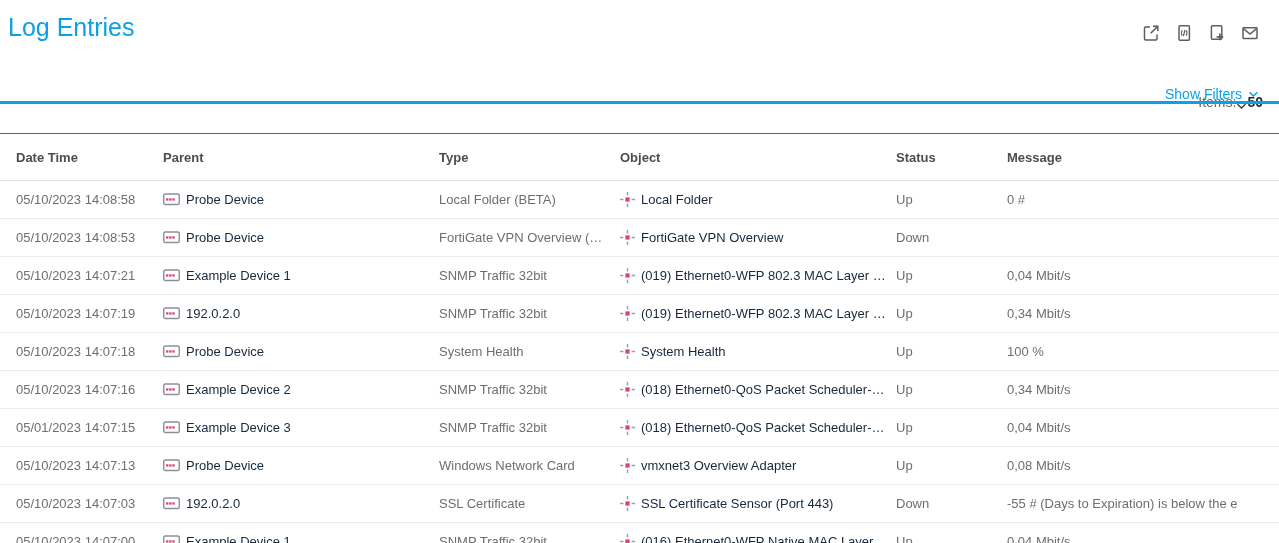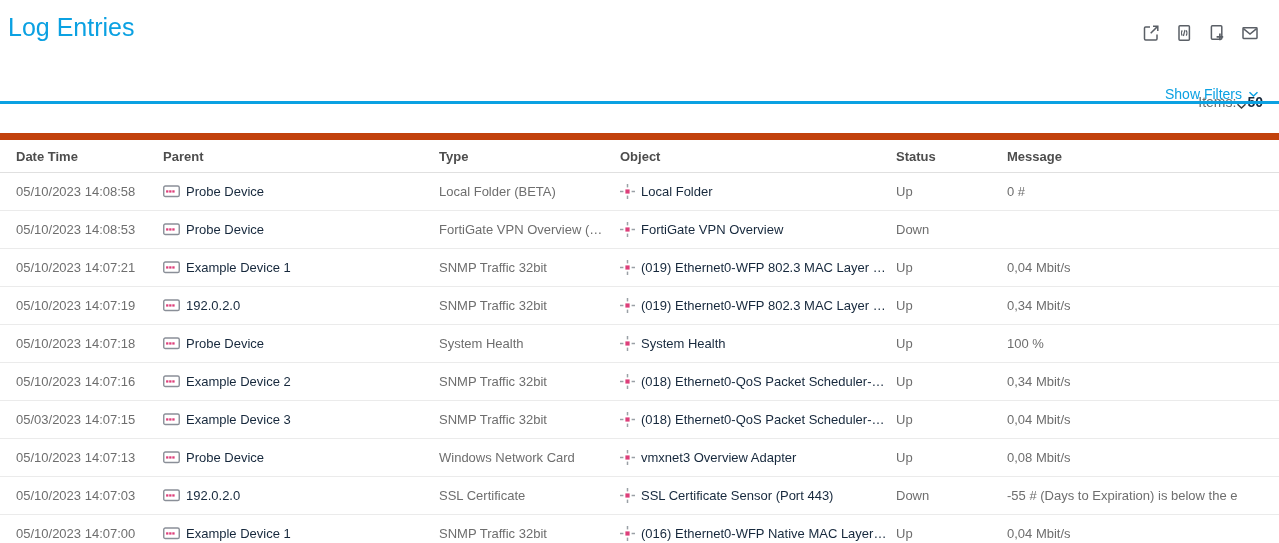--- a/index.html
+++ b/index.html
@@ -42,22 +42,22 @@
   .tr {
     display: grid;
     grid-template-columns: 147px 276px 181px 276px 111px 1fr;
     padding-left: 16px;
     align-items: center;
     height: 38px;
     border-bottom: 1px solid #ebebeb;
     background: #fff;
   }
   .thead {
-    height: 40px;
-    border-top: 7px solid #c2410c;
+    height: 48px;
+    border-top: 1px solid #c2410c;
     border-bottom: 1px solid #e0e0e0;
   }
   .th { font-size: 13px; font-weight: 700; color: #4d4d4d; }
 
   .td { font-size: 13px; color: #6e6e6e; white-space: nowrap; overflow: hidden; }
   .c-parent, .c-object {
     color: #16283c; display: flex; align-items: center; gap: 6px; cursor: pointer;
   }
   .c-message { position: relative; }
   .dev-icon, .sensor-icon { display: inline-flex; flex: none; }
@@ -337,21 +337,21 @@
       <span>(018) Ethernet0-QoS Packet Scheduler-…</span>
     </div>
     <div class="td c-status">Up</div>
     <div class="td c-message">
       <span>0,34 Mbit/s</span>
       
     </div>
   </div>
 
   <div class="tr">
-    <div class="td c-date">05/03/2023 14:07:15</div>
+    <div class="td c-date">05/01/2023 14:07:15</div>
     <div class="td c-parent">
       <span class="dev-icon">
         <svg width="17" height="13" viewBox="0 0 17 13">
           <rect x="0.75" y="1" width="15.5" height="10.5" rx="1.6" fill="none" stroke="#8a8f98" stroke-width="1.4"></rect>
           <rect x="3.1" y="5.3" width="2.3" height="2.3" fill="#dd3f7a"></rect>
           <rect x="6.2" y="5.3" width="2.3" height="2.3" fill="#dd3f7a"></rect>
           <rect x="9.3" y="5.3" width="2.3" height="2.3" fill="#dd3f7a"></rect>
         </svg>
       </span>
       <span>Example Device 3</span>

